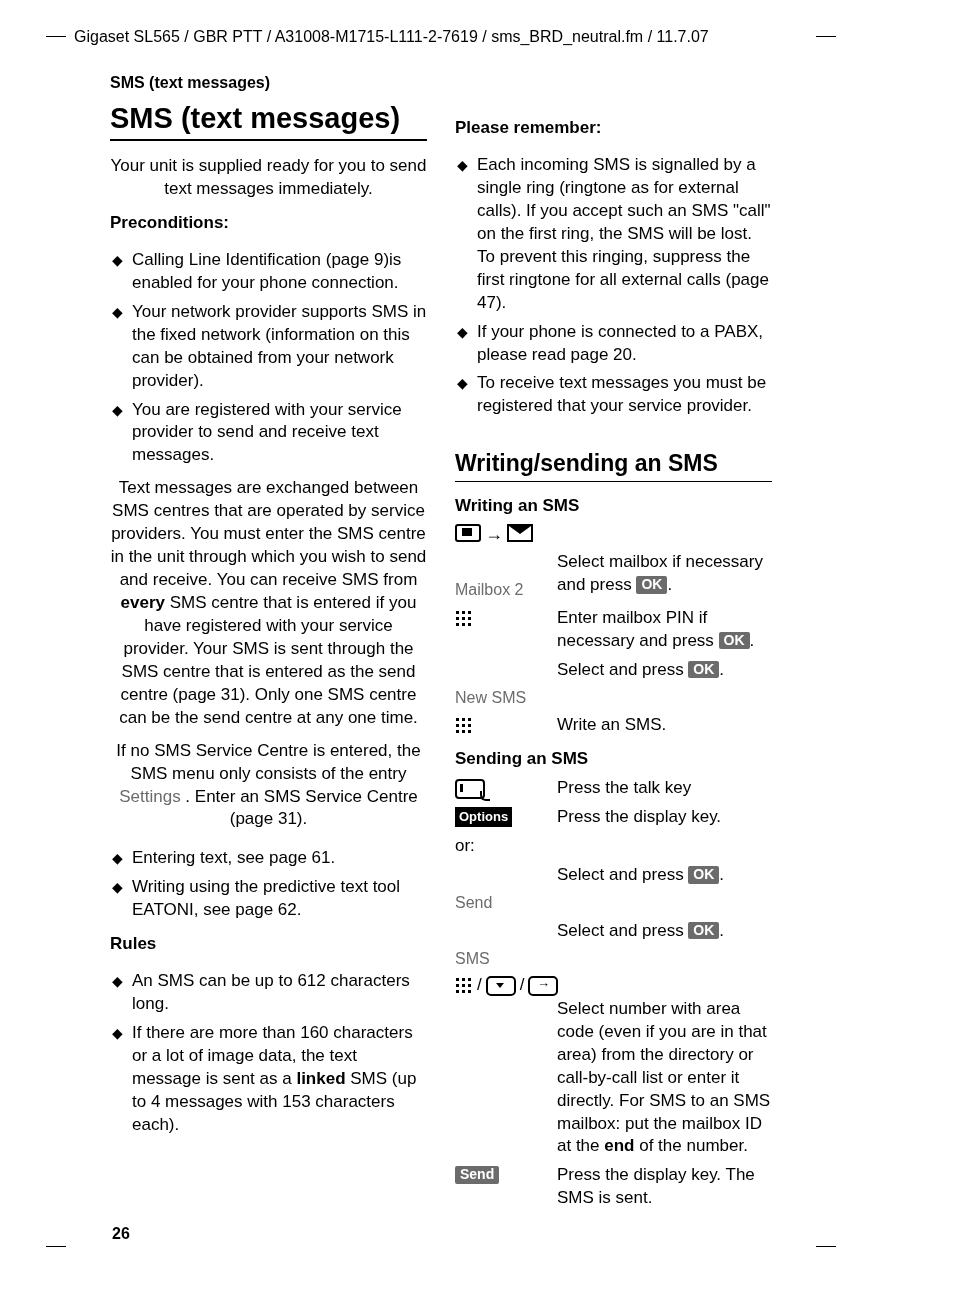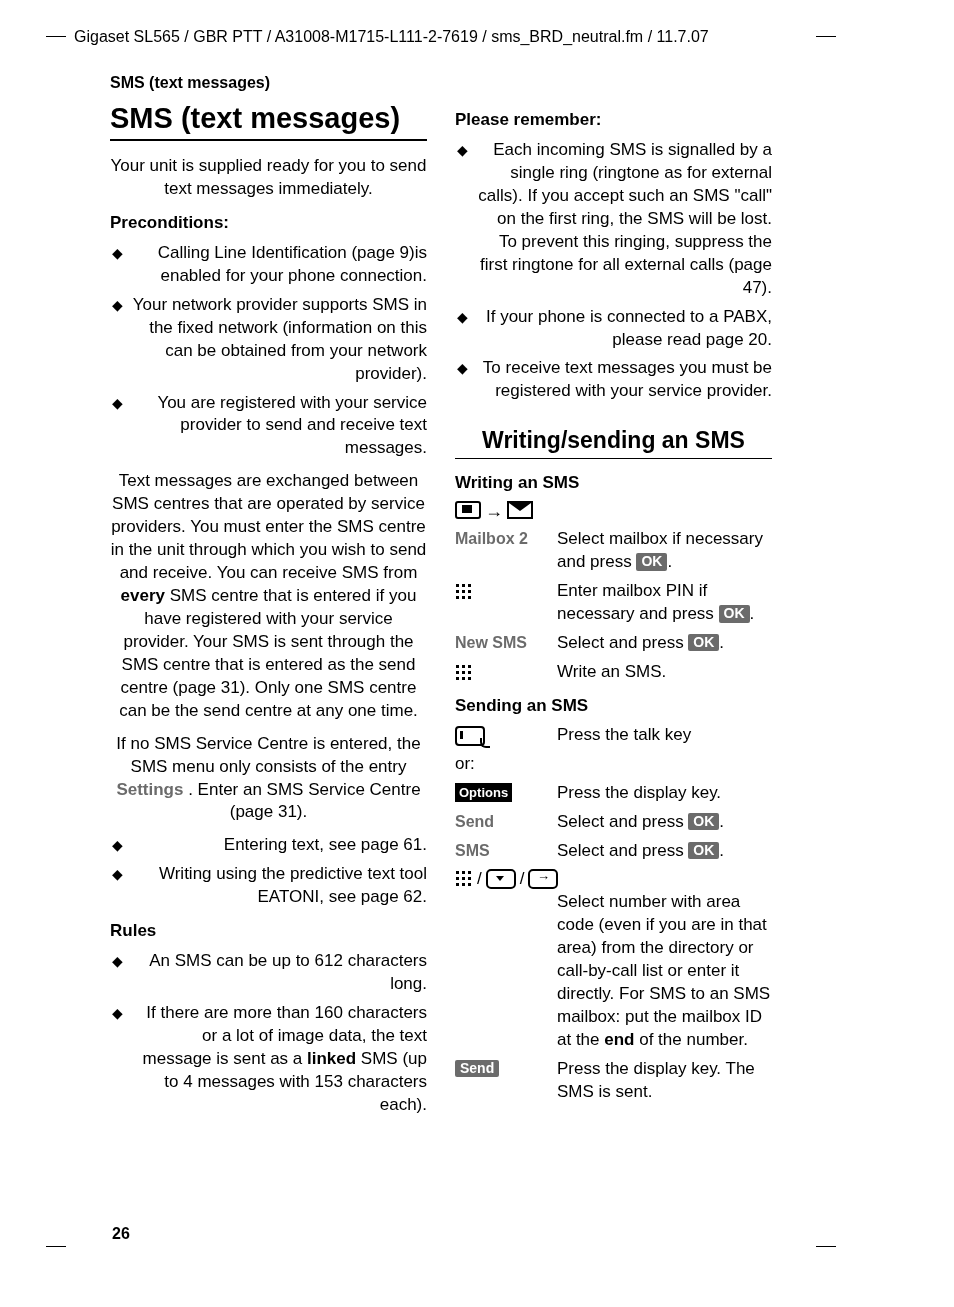--- a/index.html
+++ b/index.html
@@ -56,59 +56,57 @@
     margin: 0 0 4px 0;
   }
   .h1rule {
     border-bottom: 2px solid #000;
     margin-bottom: 14px;
     width: 100%;
   }
   h2 {
     font-size: 23px;
     font-weight: bold;
-    margin: 24px 0 4px 0;
-    text-align: center;
+    margin: 32px 0 4px 0;
   }
   .h2rule {
     border-bottom: 1.5px solid #000;
     margin-bottom: 14px;
   }
   h3 {
     font-size: 17px;
     font-weight: bold;
     margin: 12px 0 8px 0;
   }
   p, li {
     font-size: 17px;
     line-height: 1.35;
   }
   p { margin: 0 0 10px 0; text-align: center; }
   ul {
     list-style: none;
     padding: 0;
-    margin: 9px 0 10px 0;
-    text-align: right;
+    margin: 16px 0 10px 0;
   }
   ul li {
     position: relative;
     padding-left: 22px;
     margin-bottom: 6px;
   }
   ul li::before {
     content: "◆";
     position: absolute;
     left: 2px;
     top: 0;
     font-size: 14px;
     line-height: 22px;
     color: #000;
   }
   .bold { font-weight: bold; }
-  .gray-bold { font-weight: bold; color: #6b6b6b; }
+  .gray-bold { font-weight: normal; color: #6b6b6b; margin-top: 28px; }
 
   .steps {
     font-size: 17px;
   }
   .step-row {
     display: flex;
     align-items: flex-start;
     margin-bottom: 6px;
   }
   .step-key {
@@ -299,25 +297,25 @@
       <h3>Rules</h3>
       <ul>
         <li>An SMS can be up to 612 characters long.</li>
         <li>
           <span>If there are more than 160 characters or a lot of image data, the text message is sent as a </span><span class="bold">linked</span><span> SMS (up to 4 messages with 153 characters each).</span>
         </li>
       </ul>
     </div>
 
     <div class="col col-right">
-      <h3 style="margin-top:8px">Please remember:</h3>
+      <h3 style="margin-top:16px">Please remember:</h3>
       <ul>
         <li>Each incoming SMS is signalled by a single ring (ringtone as for external calls). If you accept such an SMS "call" on the first ring, the SMS will be lost. To prevent this ringing, suppress the first ringtone for all external calls (page 47).</li>
         <li>If your phone is connected to a PABX, please read page 20.</li>
-        <li>To receive text messages you must be registered with your service provider.</li>
+        <li>To receive text messages you must be registered that your service provider.</li>
       </ul>
 
       <h2>Writing/sending an SMS</h2>
       <div class="h2rule"></div>
 
       <h3>Writing an SMS</h3>
 
       <div class="step-row">
         <span class="icon-square"></span>
         <span class="icon-arrow">→</span>
@@ -384,27 +382,27 @@
       <h3>Sending an SMS</h3>
 
       <div class="steps">
         <div class="step-row">
           <div class="step-key">
             <span class="icon-talk"></span>
           </div>
           <div class="step-desc">Press the talk key</div>
         </div>
         <div class="step-row">
-          <div class="step-desc">or:</div>
-        </div>
-        <div class="step-row">
           <div class="step-key">
             <span class="badge-dark">Options</span>
           </div>
           <div class="step-desc">Press the display key.</div>
+        </div>
+        <div class="step-row">
+          <div class="step-desc">or:</div>
         </div>
         <div class="step-row">
           <div class="step-key gray-bold">Send</div>
           <div class="step-desc">
             <span>Select and press </span><span class="badge">OK</span>.
           </div>
         </div>
         <div class="step-row">
           <div class="step-key gray-bold">SMS</div>
           <div class="step-desc">

